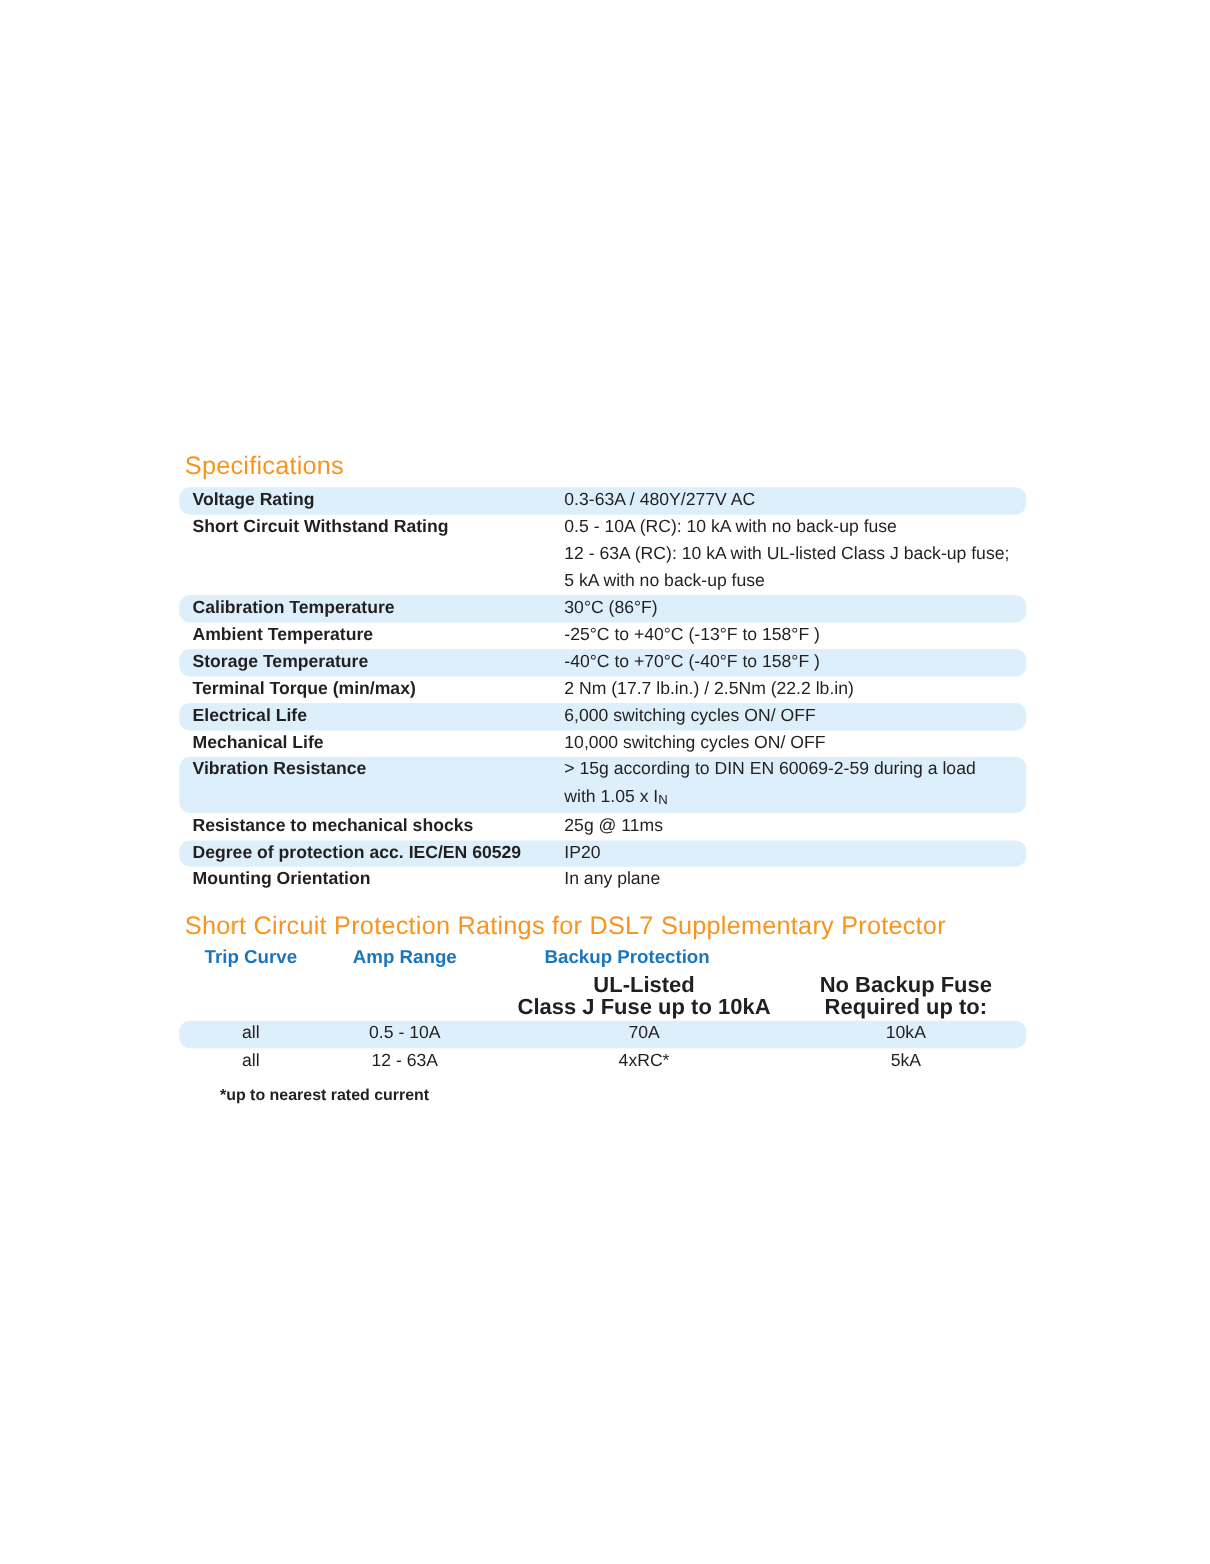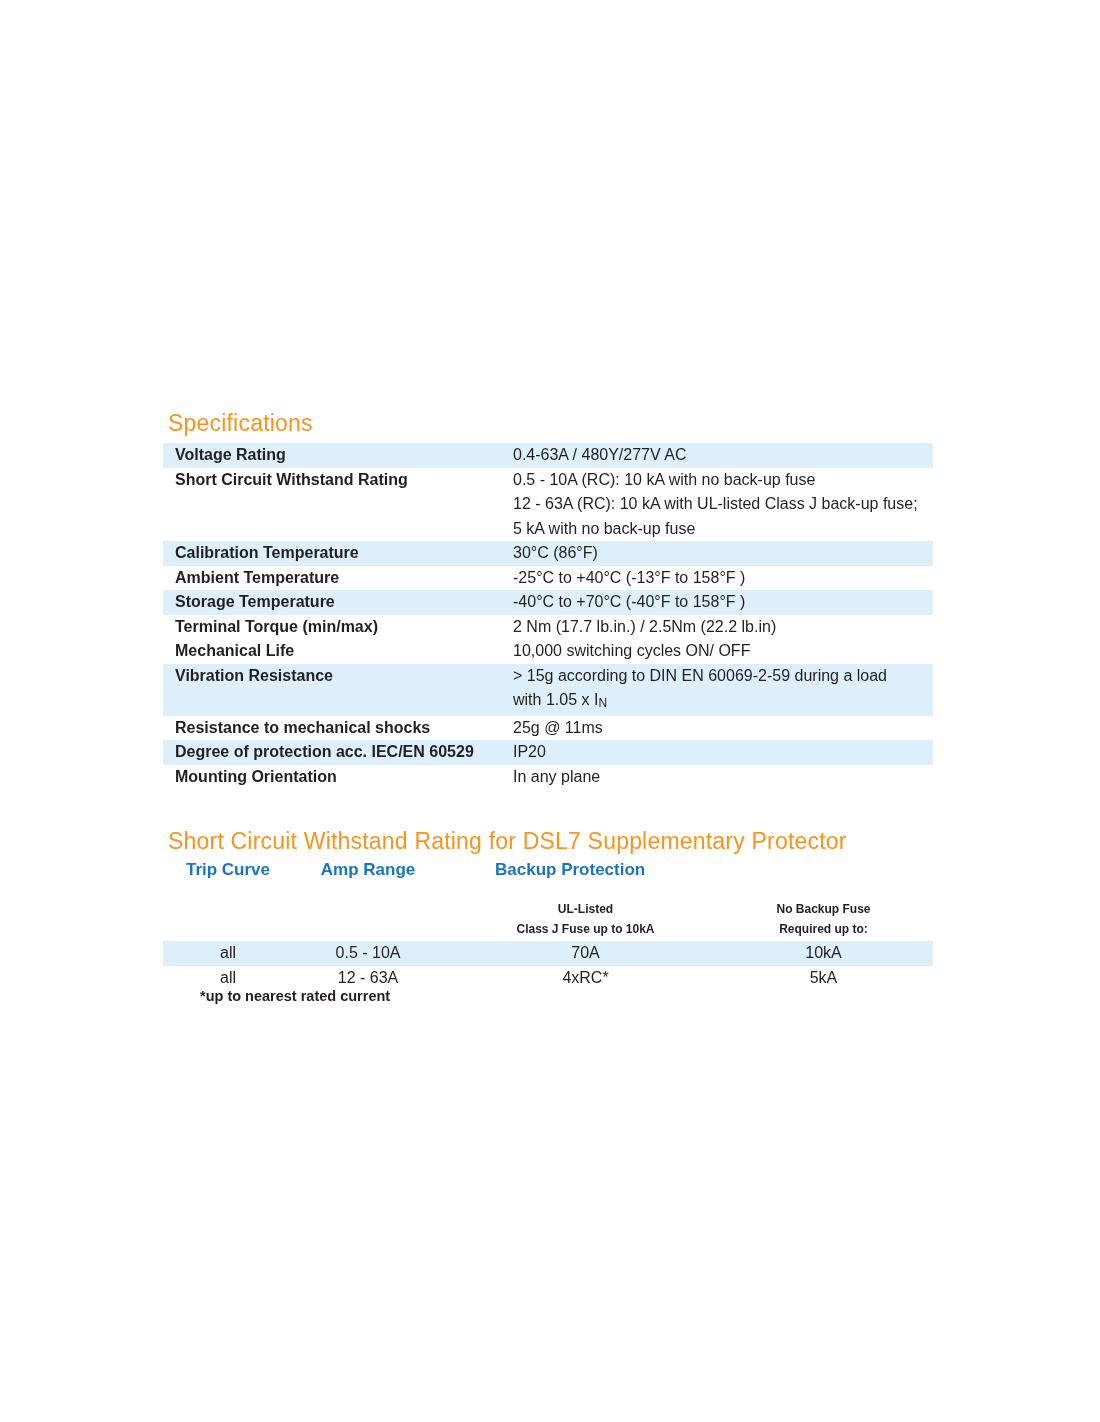--- a/index.html
+++ b/index.html
@@ -27,21 +27,21 @@
   #sc-title   { left: 168px; top: 828px; }
 
   #spec-table {
     position: absolute;
     left: 163px;
     top: 443px;
     width: 770px;
     font-size: 16px;
   }
   .spec-row { display: flex; line-height: 24.5px; }
-  .shaded { background: var(--row_blue, #ddeffa); }
+  .shaded { background: var(--row_blue, #ddeffa); border-radius: 10px; }
   .spec-label {
     width: 350px;
     padding-left: 12px;
     box-sizing: border-box;
     font-weight: bold;
     flex-shrink: 0;
   }
   .spec-value { flex: 1; }
   .sub {
     font-size: 12px;
@@ -61,23 +61,23 @@
   .c4 { width: 205px; text-align: center; padding-right: 14px; box-sizing: border-box; }
   .c34 { width: 490px; text-align: left; padding-left: 52px; box-sizing: border-box; }
   .sc-header {
     font-weight: bold;
     font-size: 17px;
     line-height: 21px;
     color: var(--header_blue, #1b75bc);
   }
   .sc-subheader {
     font-weight: bold;
-    font-size: 12px;
+    font-size: 20px;
     line-height: 20px;
-    margin-top: 19px;
+    margin-top: 6px;
   }
   #sc-rows { margin-top: 2px; }
   .sc-row { line-height: 24.5px; font-size: 16px; }
 
   #footnote {
     position: absolute;
     left: 200px;
     top: 988px;
     font-size: 14.5px;
     font-weight: bold;
@@ -87,21 +87,21 @@
 <body>
 
 <div>
 
   <h2 id="spec-title" class="heading">Specifications</h2>
 
   <div id="spec-table">
       <div class="spec-row shaded">
         <div class="spec-label">Voltage Rating</div>
         <div class="spec-value">
-          <div>0.4-63A / 480Y/277V AC</div>
+          <div>0.3-63A / 480Y/277V AC</div>
         </div>
       </div>
       <div class="spec-row">
         <div class="spec-label">Short Circuit Withstand Rating</div>
         <div class="spec-value">
           <div>0.5 - 10A (RC): 10 kA with no back-up fuse</div>
           <div>12 - 63A (RC): 10 kA with UL-listed Class J back-up fuse;</div>
           <div>5 kA with no back-up fuse</div>
         </div>
       </div>
@@ -122,20 +122,26 @@
         <div class="spec-value">
           <div>-40°C to +70°C (-40°F to 158°F )</div>
         </div>
       </div>
       <div class="spec-row">
         <div class="spec-label">Terminal Torque (min/max)</div>
         <div class="spec-value">
           <div>2 Nm (17.7 lb.in.) / 2.5Nm (22.2 lb.in)</div>
         </div>
       </div>
+      <div class="spec-row shaded">
+        <div class="spec-label">Electrical Life</div>
+        <div class="spec-value">
+          <div>6,000 switching cycles ON/ OFF</div>
+        </div>
+      </div>
       <div class="spec-row">
         <div class="spec-label">Mechanical Life</div>
         <div class="spec-value">
           <div>10,000 switching cycles ON/ OFF</div>
         </div>
       </div>
       <div class="spec-row shaded">
         <div class="spec-label">Vibration Resistance</div>
         <div class="spec-value">
           <div>&gt; 15g according to DIN EN 60069-2-59 during a load</div>
@@ -155,21 +161,21 @@
         </div>
       </div>
       <div class="spec-row">
         <div class="spec-label">Mounting Orientation</div>
         <div class="spec-value">
           <div>In any plane</div>
         </div>
       </div>
     </div>
 
-  <h2 id="sc-title" class="heading">Short Circuit Withstand Rating for DSL7 Supplementary Protector</h2>
+  <h2 id="sc-title" class="heading">Short Circuit Protection Ratings for DSL7 Supplementary Protector</h2>
 
   <div id="sc-table">
     <div class="sc-cols sc-header">
       <div class="c1">Trip Curve</div>
       <div class="c2">Amp Range</div>
       <div class="c34">Backup Protection</div>
     </div>
     <div class="sc-cols sc-subheader">
       <div class="c1"></div>
       <div class="c2"></div>

